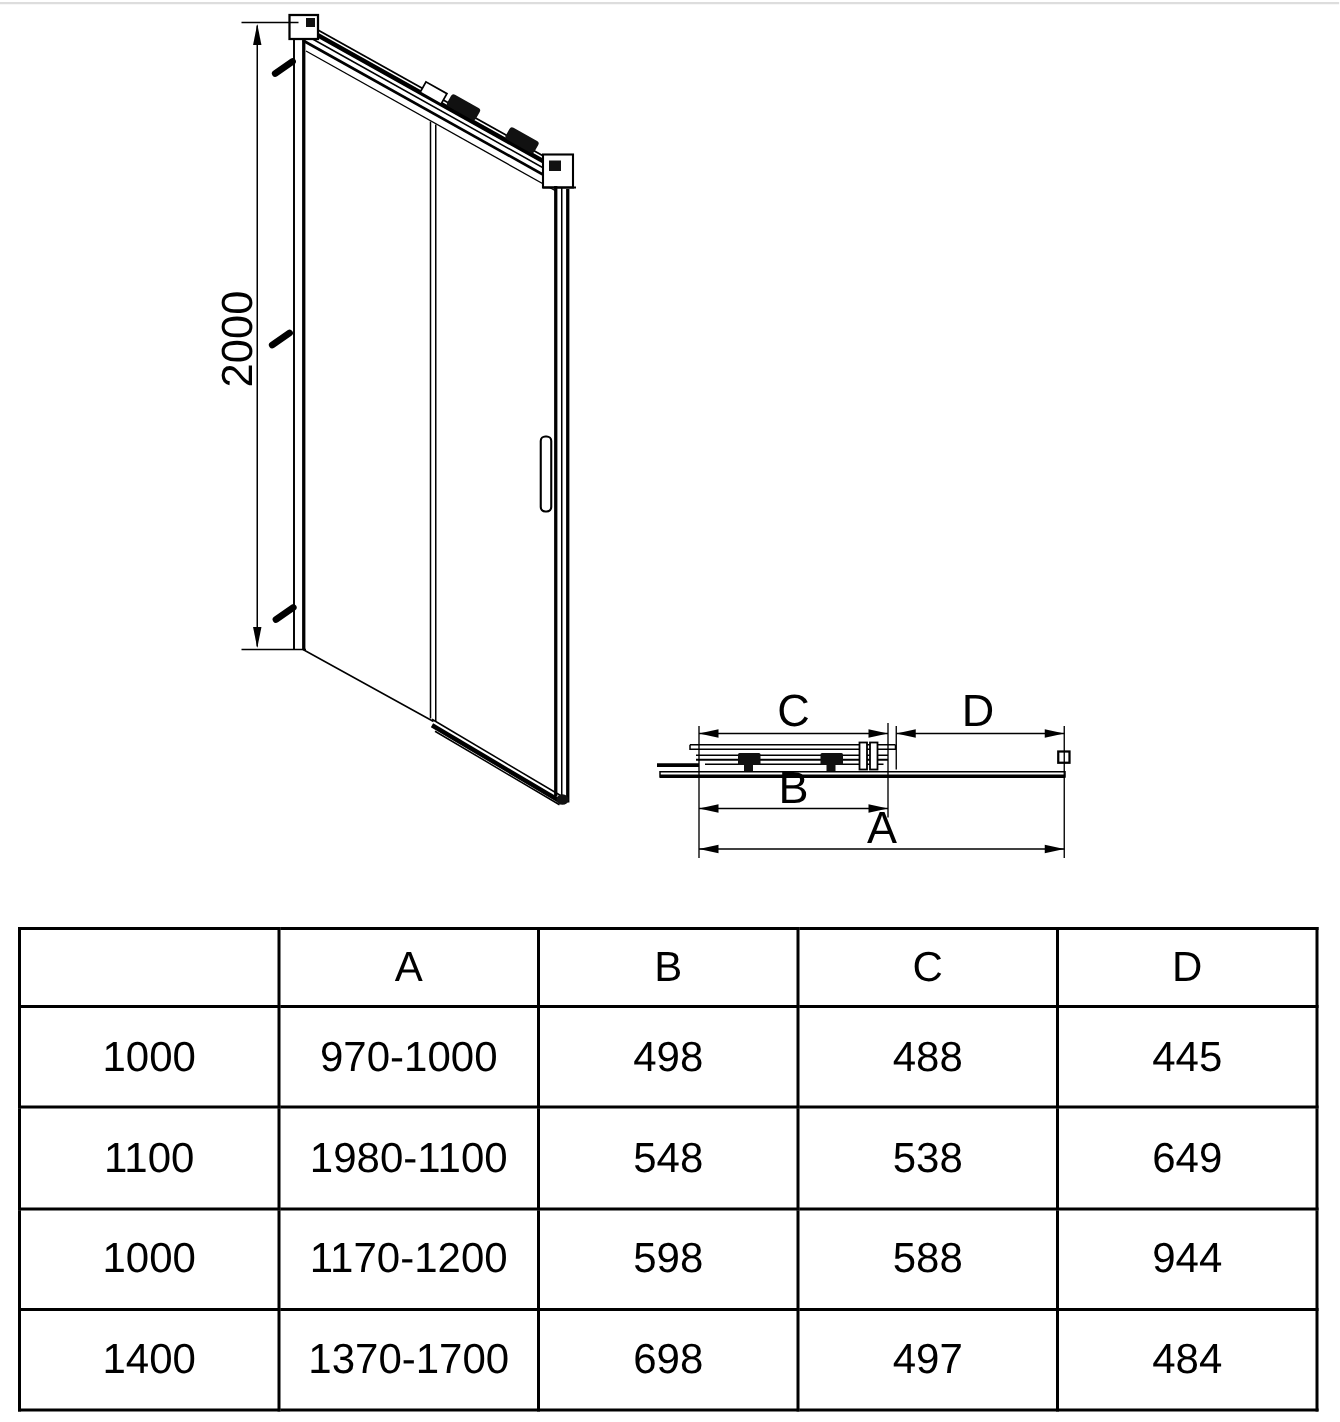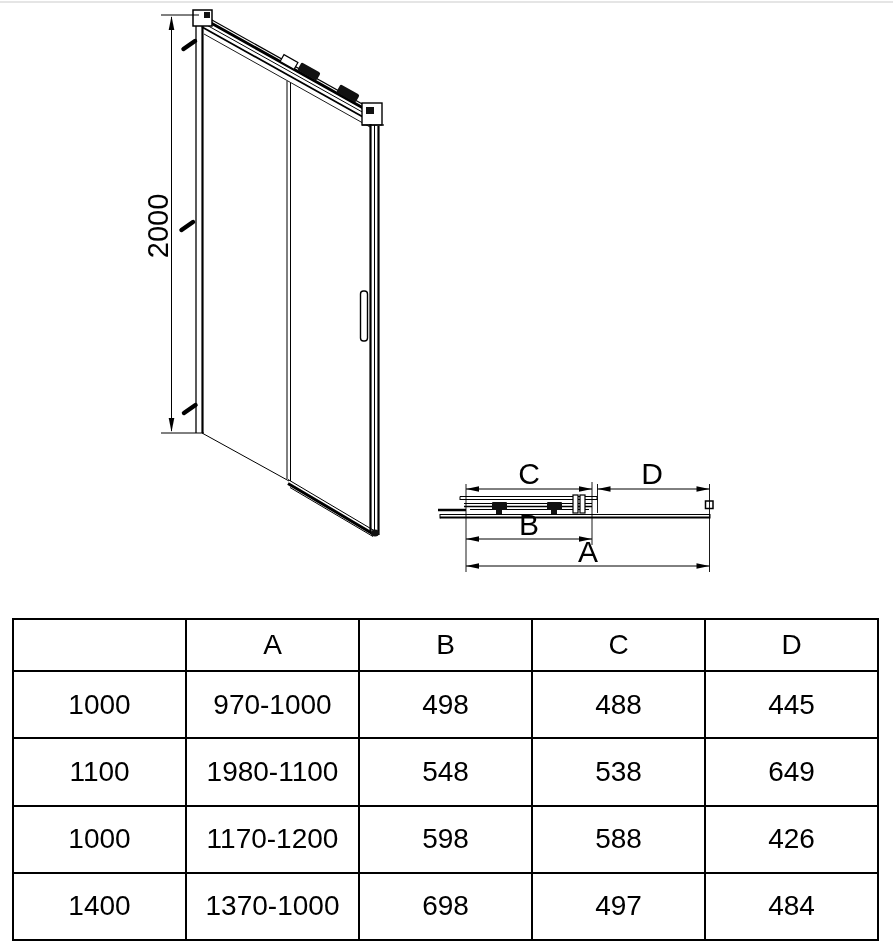--- a/index.html
+++ b/index.html
@@ -221,24 +221,24 @@
         <td>1980-1100</td>
         <td>548</td>
         <td>538</td>
         <td>649</td>
       </tr>
       <tr class="data-row">
         <td>1000</td>
         <td>1170-1200</td>
         <td>598</td>
         <td>588</td>
-        <td>426</td>
+        <td>944</td>
       </tr>
       <tr class="data-row">
         <td>1400</td>
-        <td>1370-1000</td>
+        <td>1370-1700</td>
         <td>698</td>
         <td>497</td>
         <td>484</td>
       </tr>
     </tbody>
   </table>
 </div>
 
 </body></html>

